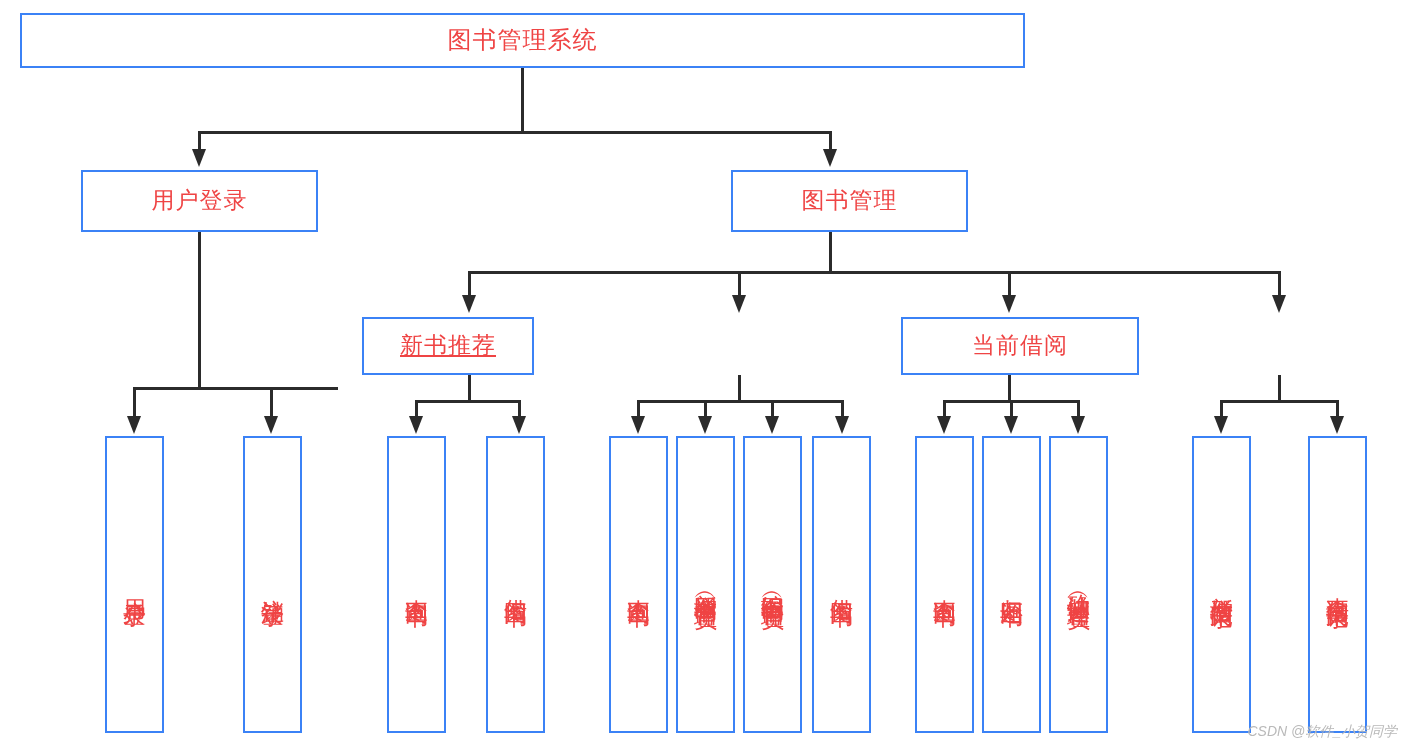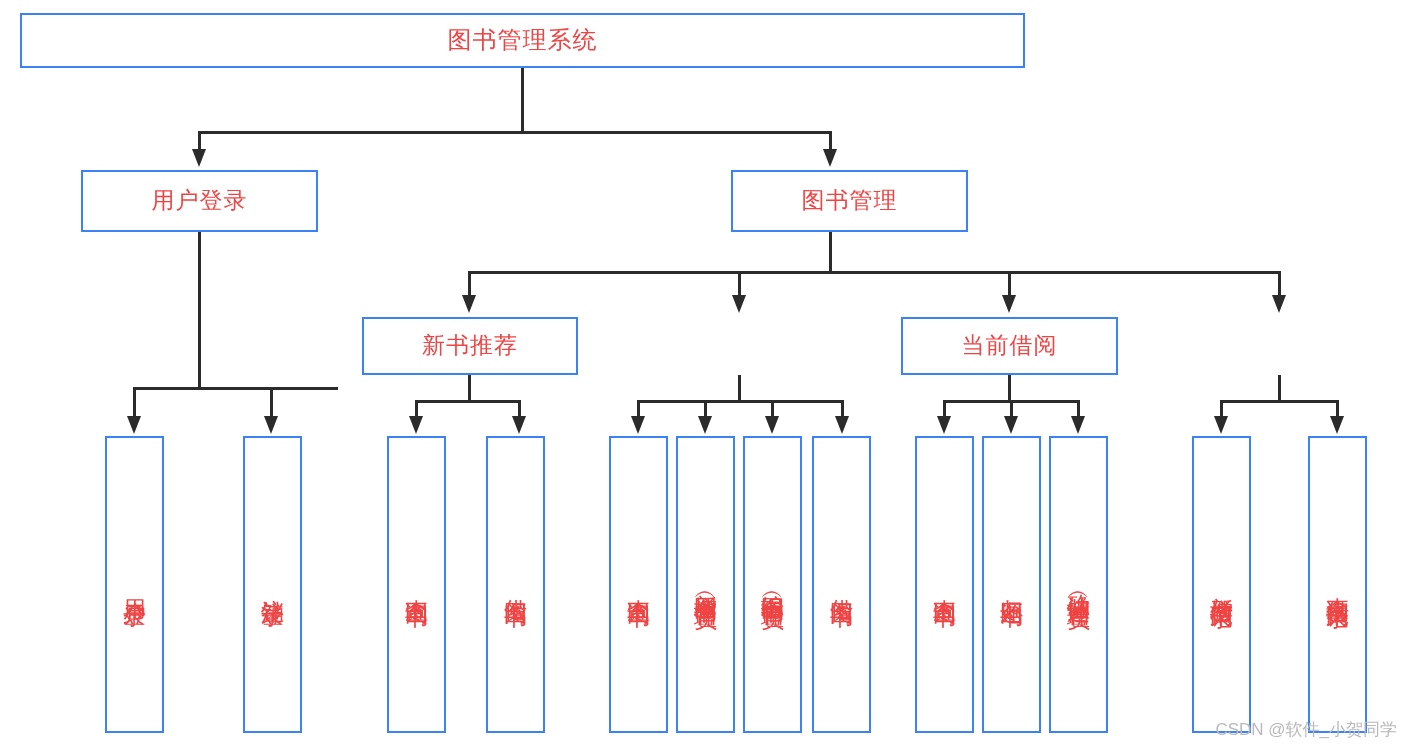--- a/index.html
+++ b/index.html
@@ -57,24 +57,25 @@
     border-left:7px solid transparent;
     border-right:7px solid transparent;
     border-top:18px solid #2b2b2b;
   }
 
   
   #watermark{
     position:absolute;
     right:8px;
     bottom:6px;
-    font-size:17px;
+    font-size:14px;
     color:#b9b9b9;
     white-space:nowrap;
     pointer-events:none;
+    font-style:italic;
   }
 </style>
 </head>
 <body>
 
 <div id="canvas">
 
   <div class="node horiz root" style="left:20px;top:13px;width:1005px;height:55px;">图书管理系统</div>
 
   <div class="ln vln" style="left:521px;top:68px;height:65px;"></div>
@@ -99,22 +100,22 @@
   <div class="ln hln" style="left:468px;top:271px;width:812px;"></div>
   <div class="ln vln" style="left:468px;top:271px;height:26px;"></div>
   <div class="arrow" style="left:462px;top:295px;"></div>
   <div class="ln vln" style="left:738px;top:271px;height:26px;"></div>
   <div class="arrow" style="left:732px;top:295px;"></div>
   <div class="ln vln" style="left:1008px;top:271px;height:26px;"></div>
   <div class="arrow" style="left:1002px;top:295px;"></div>
   <div class="ln vln" style="left:1278px;top:271px;height:26px;"></div>
   <div class="arrow" style="left:1272px;top:295px;"></div>
 
-  <div class="node horiz" style="left:362px;top:317px;width:216px;height:58px;">新书推荐</div>
-  <div class="node horiz" style="left:901px;top:317px;width:217px;height:58px;">当前借阅</div>
+  <div class="node horiz" style="left:362px;top:317px;width:172px;height:58px;text-decoration:underline;">新书推荐</div>
+  <div class="node horiz" style="left:901px;top:317px;width:238px;height:58px;">当前借阅</div>
 
   <div class="ln vln" style="left:468px;top:375px;height:28px;"></div>
   <div class="ln hln" style="left:415px;top:400px;width:106px;"></div>
   <div class="ln vln" style="left:415px;top:400px;height:18px;"></div>
   <div class="arrow" style="left:409px;top:416px;"></div>
   <div class="ln vln" style="left:518px;top:400px;height:18px;"></div>
   <div class="arrow" style="left:512px;top:416px;"></div>
 
   <div class="ln vln" style="left:738px;top:375px;height:28px;"></div>
   <div class="ln hln" style="left:637px;top:400px;width:207px;"></div>

